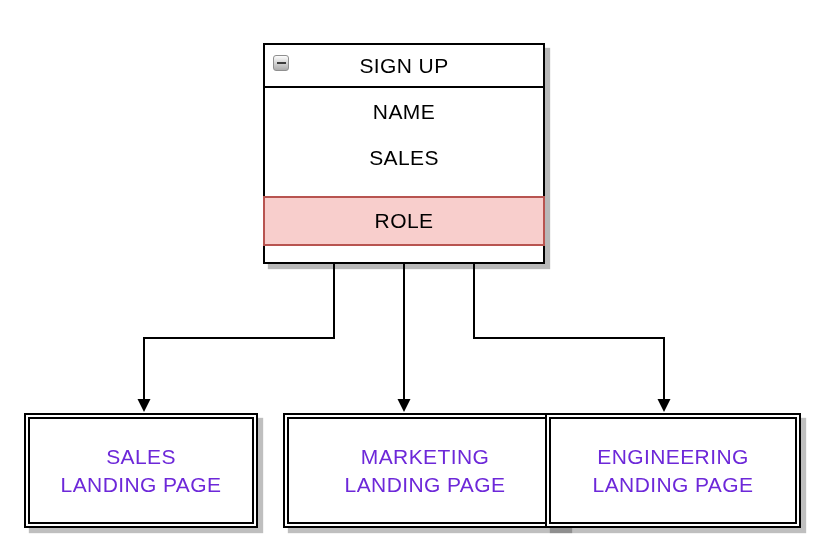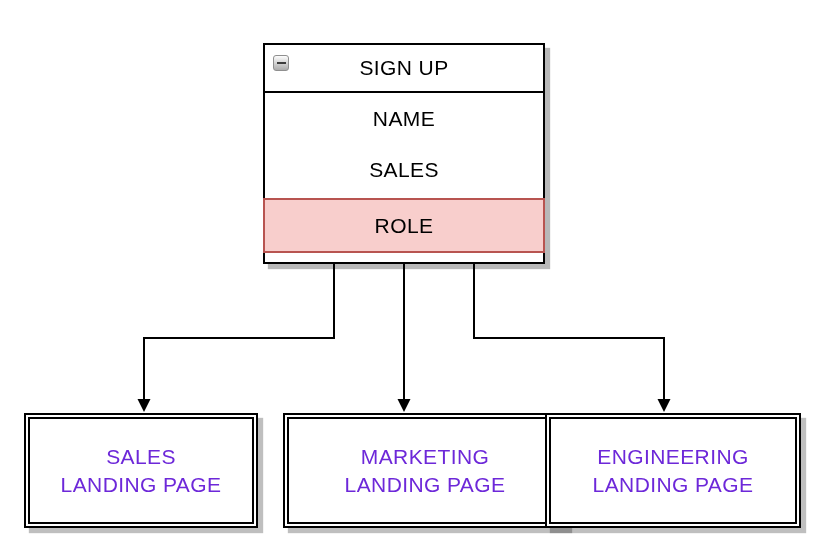--- a/index.html
+++ b/index.html
@@ -74,21 +74,21 @@
     align-items: center;
     justify-content: center;
     font-size: 21px;
     color: #000;
     letter-spacing: 0.4px;
   }
   .row-name  { height: 52px; }
   .row-email { height: 50px; }
   .row-role {
     height: 55px;
-    margin: 3px -2px;              
+    margin: 16px -2px;              
     background: var(--highlight-fill, #F8CECC);
     border: 2px solid var(--highlight-border, #B85450);
   }
   .row-spacer { flex: 1; background: var(--node-fill, #fff); }
   
   .page-node {
     position: absolute;
     top: 413px;
     height: 115px;
     background: var(--node-fill, #fff);

